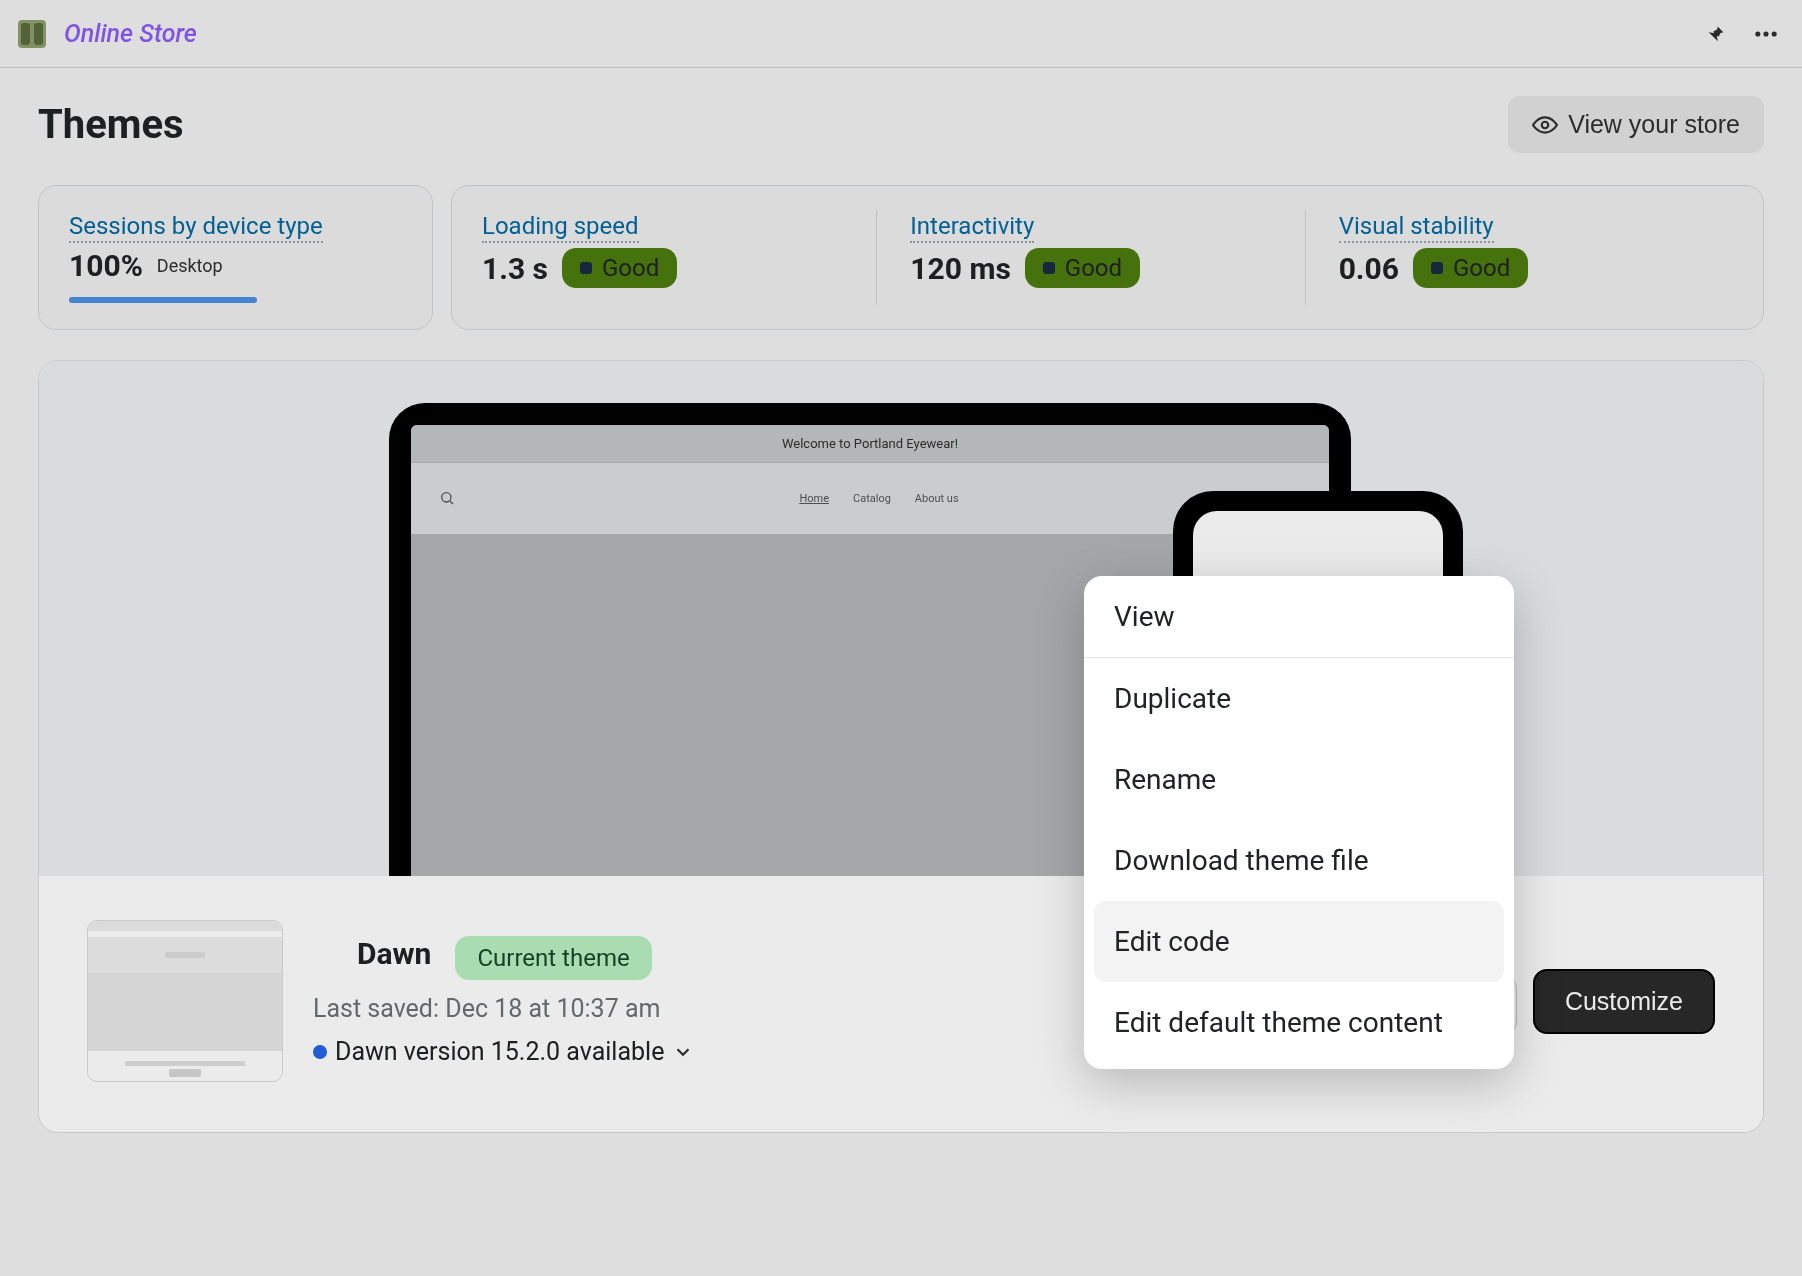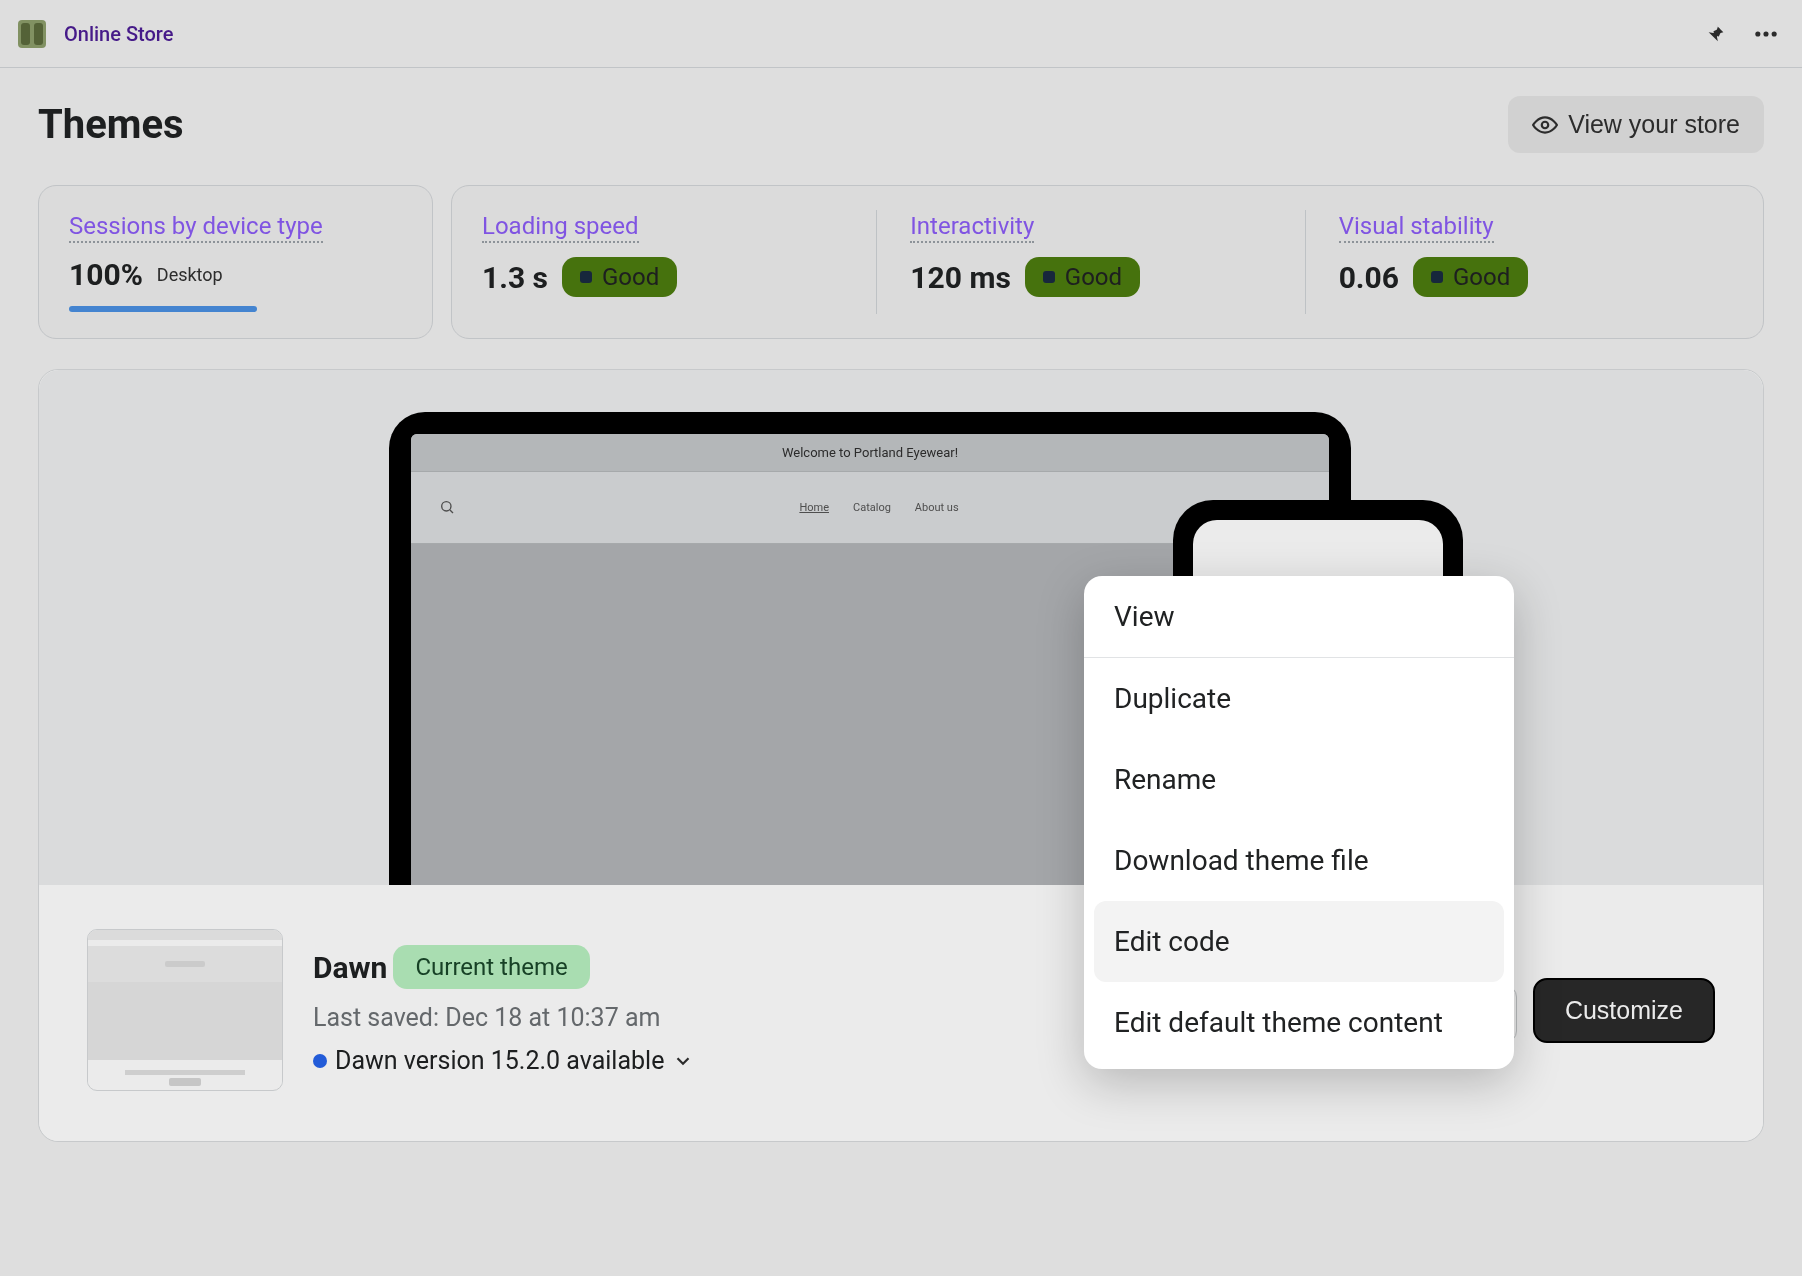--- a/index.html
+++ b/index.html
@@ -36,21 +36,21 @@
     background: #8c9e6b;
     border-radius: 4px;
     margin-right: 18px;
     position: relative;
   }
   .logo::before, .logo::after {
     content:""; position:absolute; background:#5c6b3c; border-radius:3px;
   }
   .logo::before { left:3px; top:3px; width:9px; height:22px; }
   .logo::after  { right:3px; top:3px; width:9px; height:22px; }
-  .breadcrumb { font-size: 20px; font-weight: 500; color:#4c1d95; }
+  .breadcrumb { font-size: 25px; font-weight: 500; color:#8b5cf6;font-style:italic; }
   .topbar-spacer { flex: 1; }
   .pin-icon, .more-icon-top {
     width: 36px; height: 36px;
     display:flex; align-items:center; justify-content:center;
     margin-left: 14px;
     color:#303030;
   }
 
   
   .page-header {
@@ -91,22 +91,22 @@
   .metric-col:first-child { padding-left: 0; }
   .metric-col:not(:first-child)::before {
     content:""; position:absolute; left:0; top:-2px; bottom:-2px;
     width:1px; background:#cfd3d6;
   }
   .metric-title {
     font-size: 24px;
     border-bottom: 2px dotted #9aa0a6;
     display:inline-block;
     padding-bottom:1px;
-    margin-bottom: 14px;
-    color:#8b5cf6;
+    margin-bottom: 5px;
+    color:#0369a1;
   }
   .metric-value-row { display:flex; align-items:center; gap:14px; }
   .metric-big { font-size: 30px; font-weight:700; }
   .metric-sub { font-size: 18px; color:#303030; }
   .good-badge {
     display:inline-flex; align-items:center; gap:10px;
     background:#4d7c0f;
     border-radius: 14px;
     padding: 6px 18px;
     font-size: 24px;
@@ -203,21 +203,21 @@
   .theme-thumb .thdr::before { content:""; width:40px; height:6px; background:#ddd; border-radius:2px; }
   .theme-thumb .tbody { height:78px; background:#e9e9e9; }
   .theme-thumb .tfoot { height:24px; background:#fff; display:flex; align-items:center; justify-content:center; }
   .theme-thumb .tfoot::before { content:""; width:120px; height:5px; background:#e0e0e0; }
   .theme-thumb::after {
     content:""; position:absolute; left:50%; bottom:4px; transform:translateX(-50%);
     width:32px; height:8px; background:#d7d7d7; border-radius:2px;
   }
 
   .theme-meta { flex:1; display:flex; flex-direction:column; gap:14px; }
-  .theme-name-row { display:flex; align-items:center; gap:6px; }
+  .theme-name-row { display:flex; align-items:flex-start; gap:24px;margin-left:44px; }
   .theme-name { font-size: 30px; font-weight:700; }
   .current-badge {
     background:#b8f0c0;
     color:#1a472a;
     border-radius: 14px;
     padding: 8px 22px;
     font-size: 24px;
   }
   .last-saved { font-size: 25px; color:#6d7175; }
   .version-row { display:flex; align-items:center; gap:8px; font-size:25px; }

